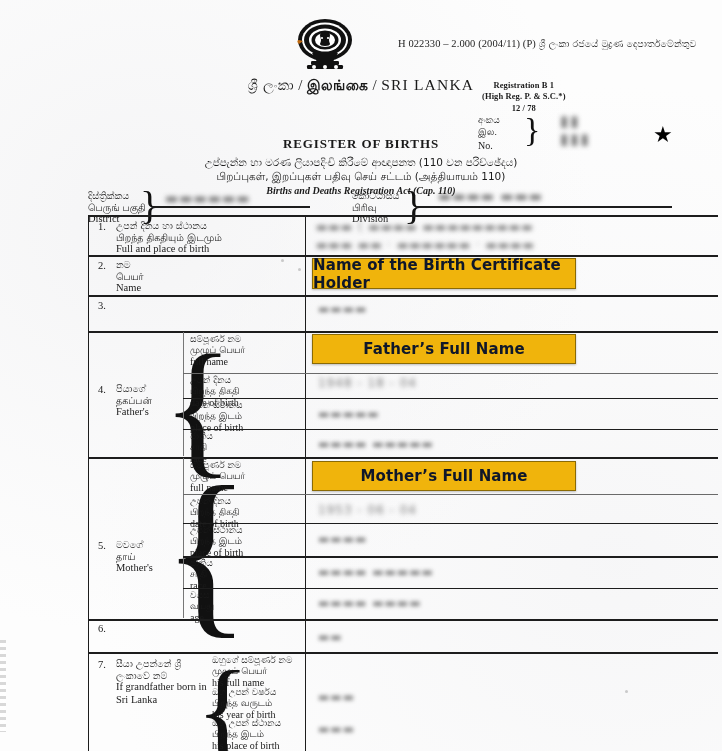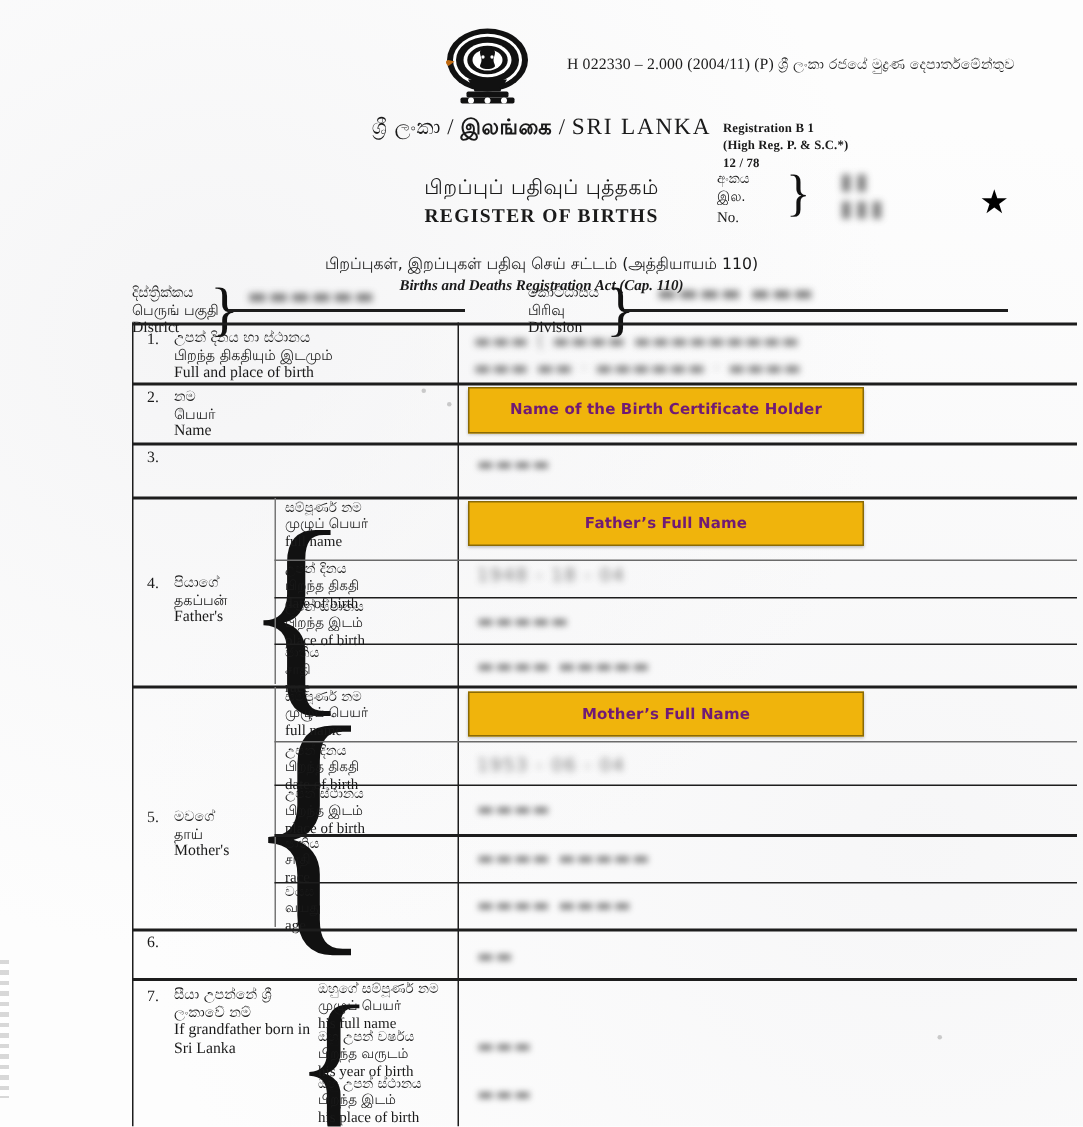--- a/index.html
+++ b/index.html
@@ -18,21 +18,21 @@
     background:
       radial-gradient(ellipse at 20% 30%, rgba(238,238,240,.55) 0%, rgba(255,255,255,0) 55%),
       radial-gradient(ellipse at 85% 75%, rgba(240,240,242,.5) 0%, rgba(255,255,255,0) 60%),
       #fdfdfd;
   }
   .abs{position:absolute;}
 
   
   #emblem{left:296px;top:17px;width:58px;height:56px;}
   #printcode{
-    left:378px;top:38px;font-size:10.5px;letter-spacing:.1px;
+    left:398px;top:38px;font-size:10.5px;letter-spacing:.1px;
     white-space:nowrap;color:#1c1c1c;
   }
   #printcode .sin{font-family:"DejaVu Sans",sans-serif;font-size:9.5px;}
 
   #ctry{
     left:0;top:76px;width:722px;text-align:center;
     font-size:15px;letter-spacing:.4px;
   }
   #ctry .sin{font-family:"DejaVu Sans",sans-serif;font-size:14px;}
   #ctry .tam{font-family:"DejaVu Sans",sans-serif;font-size:14px;font-weight:bold;}
@@ -40,21 +40,21 @@
 
   #t1{left:0;top:96px;width:722px;text-align:center;font-family:"DejaVu Sans",sans-serif;font-size:15px;letter-spacing:.3px;}
   #t2{left:0;top:117px;width:722px;text-align:center;font-family:"DejaVu Sans",sans-serif;font-size:13.5px;letter-spacing:.3px;}
   #t3{left:0;top:136px;width:722px;text-align:center;font-weight:bold;font-size:13px;letter-spacing:.9px;}
 
   #act1{left:0;top:156px;width:722px;text-align:center;font-family:"DejaVu Sans",sans-serif;font-size:10.5px;}
   #act2{left:0;top:170px;width:722px;text-align:center;font-family:"DejaVu Sans",sans-serif;font-size:10.5px;}
   #act3{left:0;top:185px;width:722px;text-align:center;font-style:italic;font-weight:bold;font-size:10px;}
 
   
-  #regblk{left:482px;top:80px;font-size:8.5px;font-weight:bold;line-height:1.35;letter-spacing:.1px;}
+  #regblk{left:482px;top:80px;text-align:center;font-size:8.5px;font-weight:bold;line-height:1.35;letter-spacing:.1px;}
   #nobox{left:478px;top:115px;font-size:10px;line-height:1.32;}
   #nobox .sin{font-family:"DejaVu Sans",sans-serif;font-size:9px;}
   #brace{left:524px;top:113px;font-size:34px;line-height:1;color:#111;font-family:"Liberation Serif",serif;}
   #star{left:653px;top:124px;font-size:22px;line-height:1;color:#000;}
 
   
   .hw{
     position:absolute;
     color:#555;
     font-family:"DejaVu Sans",sans-serif;
@@ -88,24 +88,24 @@
   .gbrace{
     position:absolute;font-family:"Liberation Serif",serif;
     color:#111;line-height:1;
   }
 
   
   .callout{
     position:absolute;
     background:#F0B40C;
     border:1px solid #8a6a05;
-    color:#701a75;
+    color:#0f172a;
     font-family:"DejaVu Sans",sans-serif;
     font-weight:bold;
-    font-size:10px;
+    font-size:15px;
     display:flex;align-items:center;justify-content:center;
     letter-spacing:.1px;
     box-shadow:0 1px 2px rgba(0,0,0,.25);
     z-index:40;
   }
 
   
   .speck{position:absolute;background:#9b9b9b;border-radius:50%;opacity:.5;}
   #edge-l{position:absolute;left:0;top:640px;width:6px;height:92px;
     background:repeating-linear-gradient(#cfcfcf 0 3px,#ffffff 3px 7px);opacity:.8;}
@@ -145,23 +145,23 @@
   </div>
 
   <div class="abs" id="ctry">
     <span class="sin">ශ්‍රී ලංකා</span>
     <span> / </span>
     <span class="tam">இலங்கை</span>
     <span> / </span>
     <span class="en">SRI LANKA</span>
   </div>
 
-  <div class="abs" id="t2">பிறப்புப் பதிவுப் புத்தகம்</div>
   <div class="abs" id="t3">REGISTER OF BIRTHS</div>
 
+  <div class="abs" id="act1">උප්පැන්න හා මරණ ලියාපදිංචි කිරීමේ ආඥාපනත (110 වන පරිච්ඡේදය)</div>
   <div class="abs" id="act2">பிறப்புகள், இறப்புகள் பதிவு செய் சட்டம் (அத்தியாயம் 110)</div>
   <div class="abs" id="act3">Births and Deaths Registration Act (Cap. 110)</div>
 
   <div class="abs" id="regblk">
     <div>Registration B 1</div>
     <div>(High Reg. P. &amp; S.C.*)</div>
     <div>12 / 78</div>
   </div>
   <div class="abs" id="nobox">
     <div class="sin">අංකය</div>

